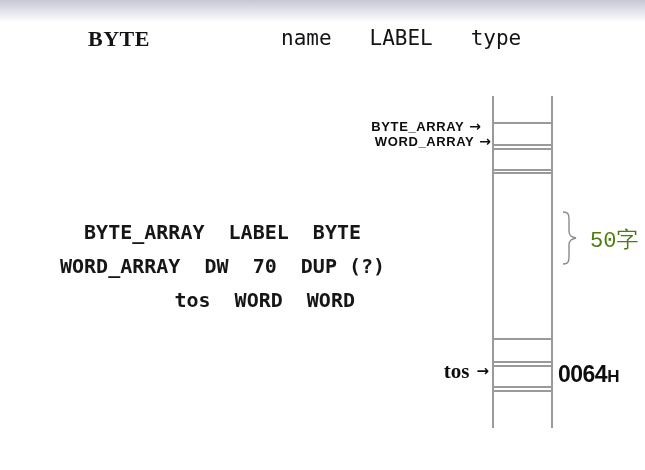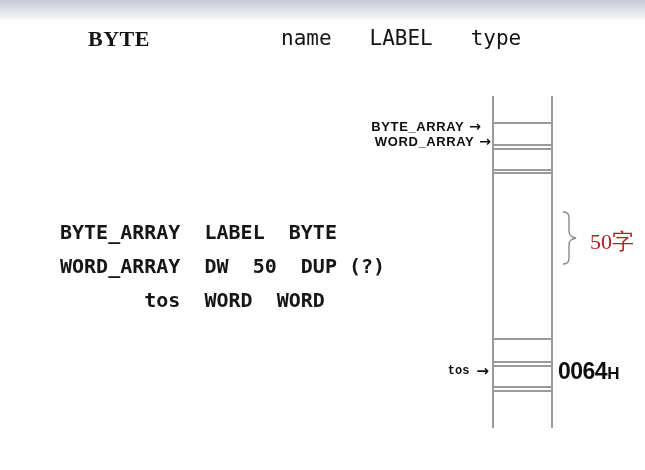--- a/index.html
+++ b/index.html
@@ -24,21 +24,21 @@
   }
   .title-syntax{
     position:absolute;left:281px;top:27px;
     font-family:"DejaVu Sans Mono",monospace;font-weight:normal;font-size:21px;line-height:23px;
     color:#141414;white-space:pre;
   }
   
   .code{
     position:absolute;left:60px;top:215px;margin:0;
     font-family:"DejaVu Sans Mono",monospace;font-weight:bold;font-size:20px;
-    line-height:34px;color:#161616;white-space:pre;
+    line-height:34px;color:#161616;white-space:pre;text-align:center;
   }
   
   .mem-col{
     position:absolute;left:492px;top:96px;width:57px;height:332px;
     border-left:2px solid #9a9a9a;border-right:2px solid #9a9a9a;
   }
   .hline{position:absolute;left:0;right:0;height:2px;background:#9a9a9a;}
   
   .pointer{
     position:absolute;display:flex;align-items:center;white-space:pre;
@@ -48,46 +48,46 @@
     font-family:"Liberation Sans",sans-serif;font-weight:bold;font-size:13px;
     letter-spacing:0.6px;line-height:13px;
   }
   .pointer .arrow{
     font-family:"DejaVu Sans",sans-serif;font-weight:bold;font-size:14px;line-height:13px;
     margin-left:5px;
   }
   .ptr-byte{right:164px;top:120px;}
   .ptr-word{right:154px;top:135px;}
   .ptr-tos{right:156px;top:364px;}
-  .ptr-tos .plabel{font-family:Liberation Mono, monospace;font-size:12px;letter-spacing:0;line-height:15px;margin-left:35px;}
+  .ptr-tos .plabel{font-family:Liberation Serif, serif;font-size:21px;letter-spacing:0;line-height:15px;margin-left:35px;}
   .ptr-tos .arrow{font-size:15px;margin-left:7px;}
   
   .brace{position:absolute;left:558px;top:211px;}
   .brace-label{
     position:absolute;left:590px;top:229px;
-    font-family:Liberation Serif, serif;font-size:22px;line-height:26px;color:#b91c1c;
+    font-family:Liberation Mono, monospace;font-size:22px;line-height:26px;color:#4d7c0f;
   }
   .address{
     position:absolute;left:558px;top:359px;
-    font-family:"Liberation Sans",sans-serif;font-weight:bold;font-size:23px;line-height:24px;
+    font-family:"Liberation Sans",sans-serif;font-weight:bold;font-size:23px;line-height:30px;
     letter-spacing:-0.5px;color:#0d0d0d;text-align:right;
   }
   .address .suffix{font-size:17px;}
 </style>
 </head>
 <body>
 
 <div class="slide">
 
   <div class="top-gradient"></div>
 
   <span class="title-keyword">BYTE</span>
   <span class="title-syntax">name   LABEL   type</span>
 
-  <pre class="code"><div>BYTE_ARRAY  LABEL  BYTE</div><div>WORD_ARRAY  DW  50  DUP (?)</div><div>       tos  WORD  WORD</div></pre>
+  <pre class="code"><div>BYTE_ARRAY  LABEL  BYTE</div><div>WORD_ARRAY  DW  70  DUP (?)</div><div>       tos  WORD  WORD</div></pre>
 
   <div class="mem-col">
     <div class="hline" style="top:26px"></div>
     <div class="hline" style="top:48px"></div>
     <div class="hline" style="top:52px"></div>
     <div class="hline" style="top:73px"></div>
     <div class="hline" style="top:76px"></div>
     <div class="hline" style="top:242px"></div>
     <div class="hline" style="top:265px"></div>
     <div class="hline" style="top:269px"></div>

